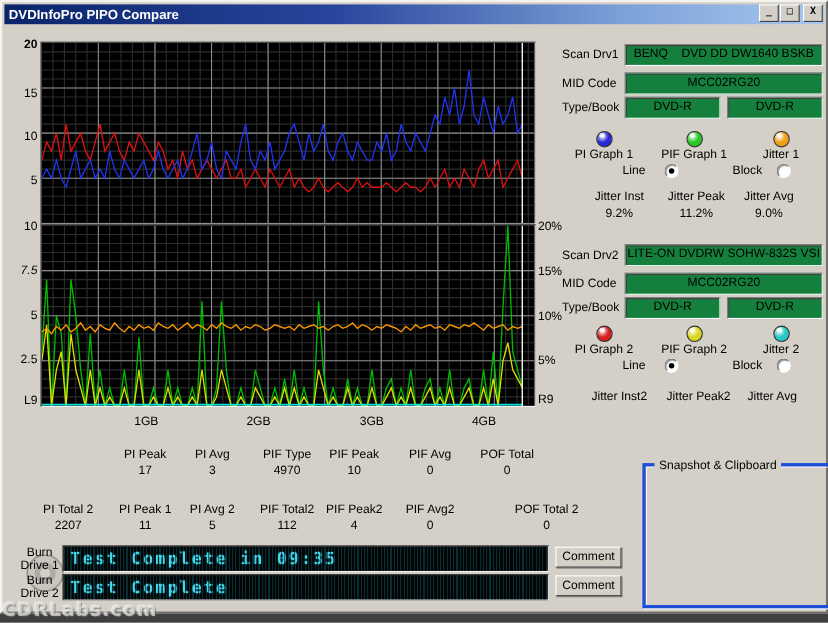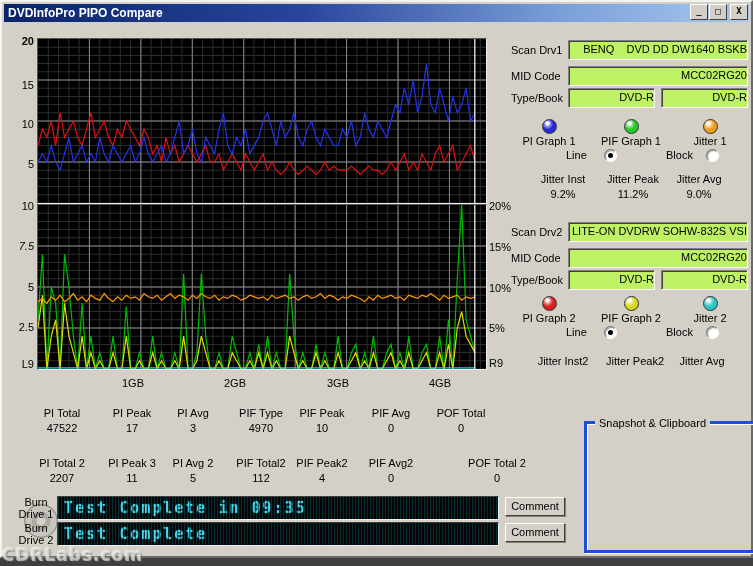--- a/index.html
+++ b/index.html
@@ -18,21 +18,21 @@
           border-right:1px solid #404040;border-bottom:1px solid #404040;
           font-size:9px;font-weight:bold;text-align:center;line-height:13px;cursor:default;
           font-family:"DejaVu Sans Mono",monospace;}
   .winbtn.close{margin-left:2px;}
   .chartframe{position:absolute;background:#000;
               border:1px solid;border-color:#555 #f2f2f2 #f2f2f2 #555;}
   .chartframe svg{display:block;width:100%;height:100%;}
   .tick{position:absolute;font-size:11px;color:#000;}
   .tick.r{text-align:right;}
   .lbl{position:absolute;font-size:11px;}
-  .inset-box{position:absolute;background:#bef264;text-align:right;overflow:hidden;
+  .inset-box{position:absolute;background:#15803d;text-align:center;overflow:hidden;
              white-space:pre;line-height:16px;font-size:11px;
              border-top:1px solid #808080;border-left:1px solid #808080;
              border-bottom:1px solid #fff;border-right:1px solid #fff;
              box-shadow:inset 1px 1px 0 #404040;}
   .led{position:absolute;width:13px;height:13px;border-radius:50%;border:1px solid #333;}
   .led i{position:absolute;left:2px;top:1px;width:5px;height:4px;border-radius:50%;
          background:rgba(255,255,255,.75);}
   .radio{position:absolute;width:11px;height:11px;border-radius:50%;background:#fff;
          border-top:1px solid #777;border-left:1px solid #777;
          border-bottom:1px solid #fff;border-right:1px solid #fff;
@@ -324,24 +324,20 @@
 
   <div class="lbl" style="left:564px;top:324px;">Line</div>
   <div class="radio sel" style="left:602px;top:324px;"></div>
   <div class="lbl" style="left:664px;top:324px;">Block</div>
   <div class="radio" style="left:704px;top:324px;"></div>
 
   <div class="lbl" style="left:530px;top:353px;width:62px;text-align:center;">Jitter Inst2</div>
   <div class="lbl" style="left:598px;top:353px;width:70px;text-align:center;">Jitter Peak2</div>
   <div class="lbl" style="left:672px;top:353px;width:56px;text-align:center;">Jitter Avg</div>
 
-  <div class="statcell" style="left:26px;top:405px;">
-      <div>PI Total</div>
-      <div class="v">47522</div>
-    </div>
   <div class="statcell" style="left:96px;top:405px;">
       <div>PI Peak</div>
       <div class="v">17</div>
     </div>
   <div class="statcell" style="left:157px;top:405px;">
       <div>PI Avg</div>
       <div class="v">3</div>
     </div>
   <div class="statcell" style="left:225px;top:405px;">
       <div>PIF Type</div>
@@ -358,21 +354,21 @@
   <div class="statcell" style="left:425px;top:405px;">
       <div>POF Total</div>
       <div class="v">0</div>
     </div>
 
   <div class="statcell" style="left:26px;top:455px;">
       <div>PI Total 2</div>
       <div class="v">2207</div>
     </div>
   <div class="statcell" style="left:96px;top:455px;">
-      <div>PI Peak 3</div>
+      <div>PI Peak 1</div>
       <div class="v">11</div>
     </div>
   <div class="statcell" style="left:157px;top:455px;">
       <div>PI Avg 2</div>
       <div class="v">5</div>
     </div>
   <div class="statcell" style="left:225px;top:455px;">
       <div>PIF Total2</div>
       <div class="v">112</div>
     </div>

